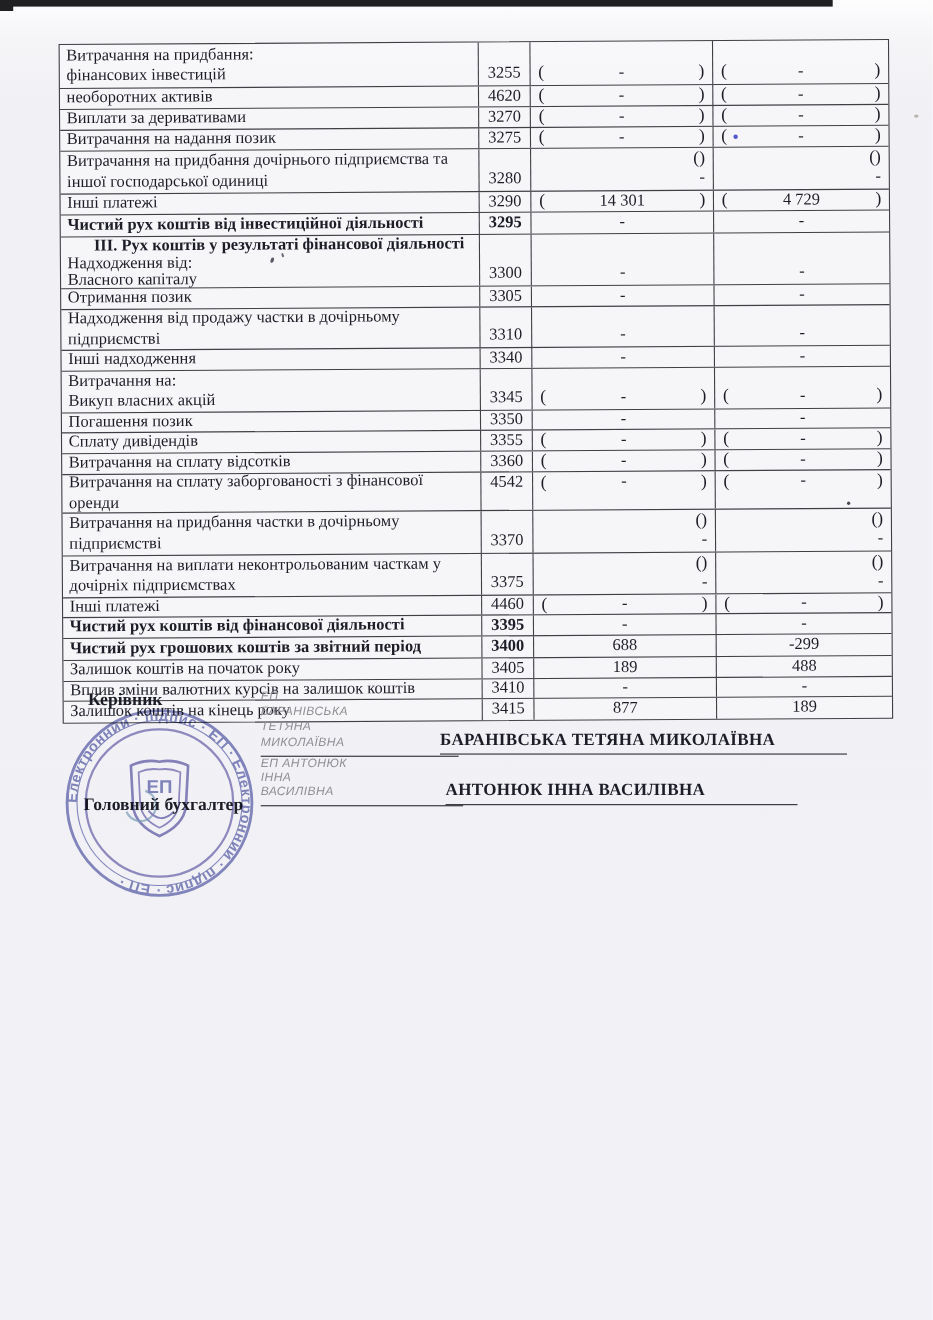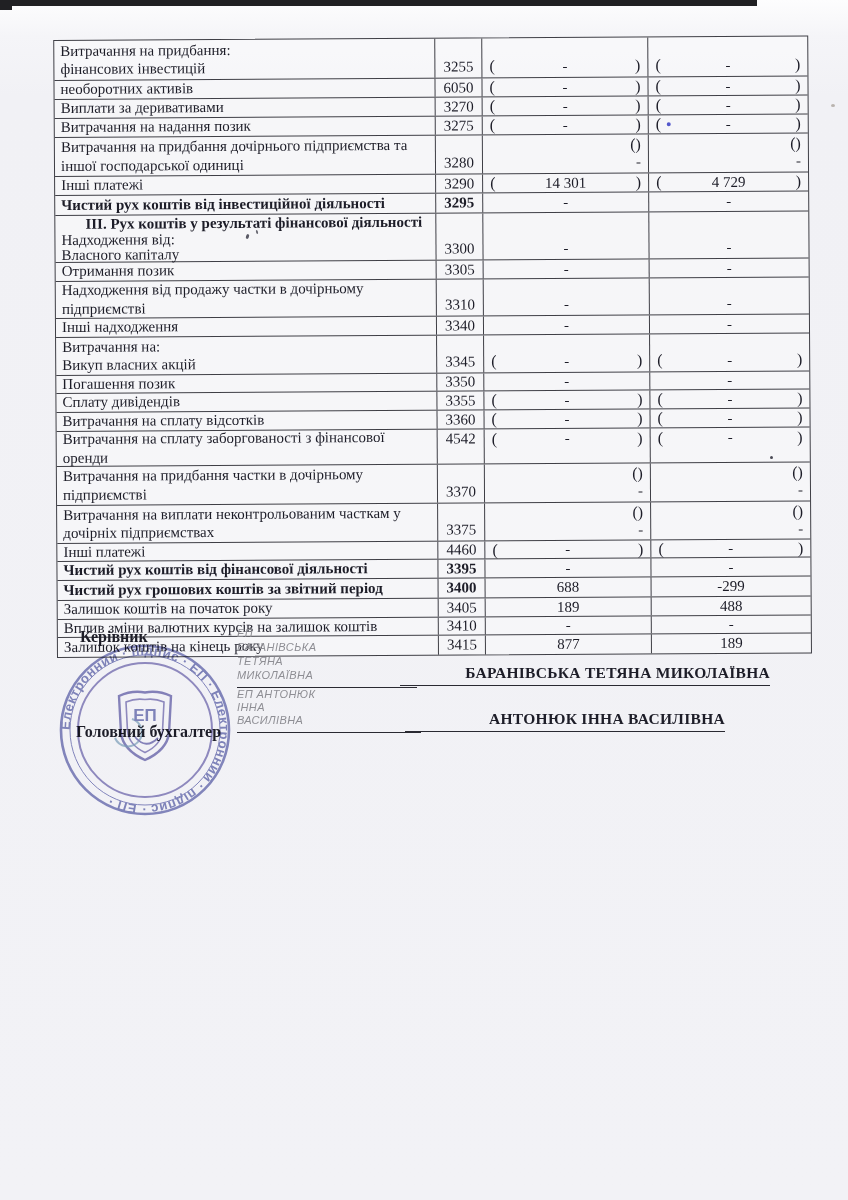--- a/index.html
+++ b/index.html
@@ -61,21 +61,21 @@
   .speck-d{left:831px;top:104px;width:4px;height:3px;background:#b9b3ae;}
 
   
   .sig-label{position:absolute;font-weight:700;font-size:16px;white-space:nowrap;}
   .lbl-dir{left:80px;top:628px;}
   .lbl-acc{left:76px;top:723px;text-align:right;}
   .sig-mid-line{position:absolute;border-bottom:1.8px solid #2a2a32;}
   .line1{left:237px;top:687px;width:180px;}
   .line2{left:237px;top:732px;width:184px;}
   .sig-name{position:absolute;font-weight:700;font-size:15.5px;letter-spacing:.3px;
-            text-align:right;border-bottom:1.9px solid #2a2a32;padding-bottom:3px;white-space:nowrap;}
+            text-align:left;border-bottom:1.9px solid #2a2a32;padding-bottom:3px;white-space:nowrap;}
   .name1{left:400px;top:664px;width:370px;}
   .name2{left:405px;top:710px;width:320px;}
 
   
   .esign{position:absolute;font-family:"Liberation Sans", sans-serif;font-style:italic;
          font-size:11px;color:var(--gray);line-height:14px;letter-spacing:.4px;white-space:nowrap;}
   .e1{left:237px;top:626px;}
   .e2{left:237px;top:688px;line-height:13px;}
 
   
@@ -107,21 +107,21 @@
           <span class="par">(</span>
           <span class="val">-</span>
           <span class="par">)</span>
         </div>
       </div>
       <div class="trow" style="height: 19px;">
         <div class="c c-label">
           <div class="labline">необоротних активів</div>
         </div>
         <div class="c c-code v-mid">
-          <span class="val">6050</span>
+          <span class="val">4620</span>
         </div>
         <div class="c c-v1 v-mid pr">
           <span class="par">(</span>
           <span class="val">-</span>
           <span class="par">)</span>
         </div>
         <div class="c c-v2 v-mid pr">
           <span class="par">(</span>
           <span class="val">-</span>
           <span class="par">)</span>

